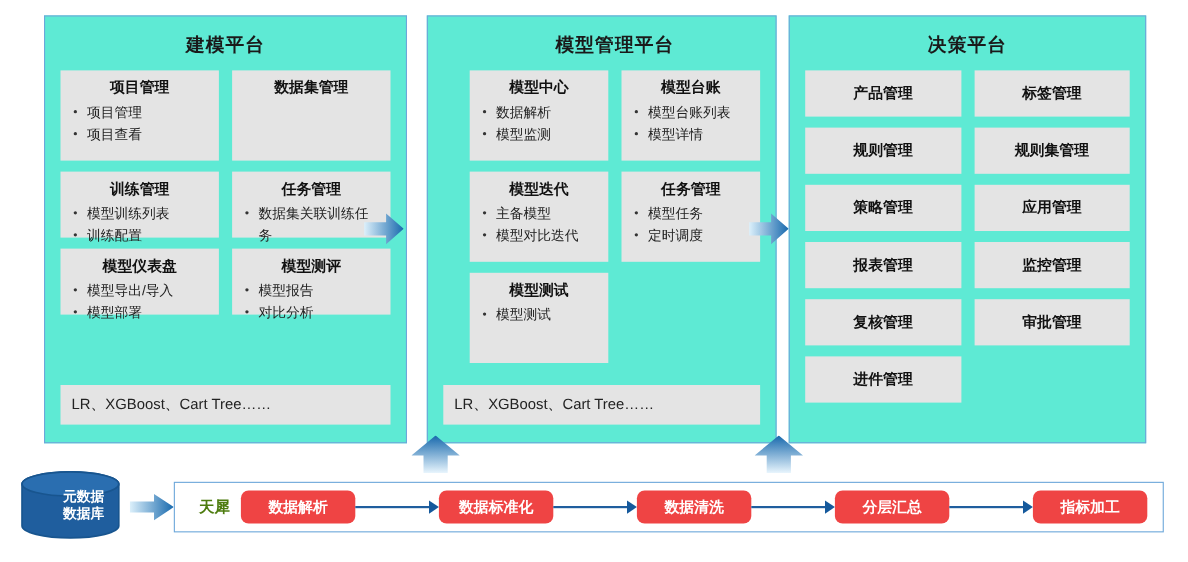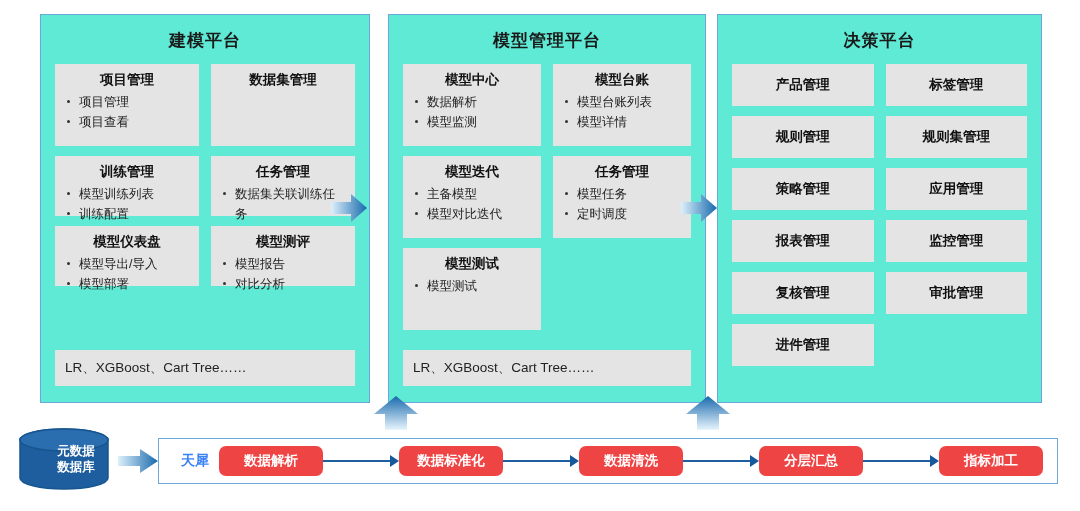--- a/index.html
+++ b/index.html
@@ -10,21 +10,21 @@
   }
   .stage{position:relative;width:1080px;height:511px;}
 
   
   .panel{
     position:absolute;top:14px;height:389px;
     background:#5eead4;border:1.5px solid #6ca7da;
     box-sizing:border-box;
   }
   #panel-1{left:40px;width:330px;}
-  #panel-2{left:388px;width:318px;}
+  #panel-2{left:388px;width:318px;padding-left:24px;}
   #panel-3{left:717px;width:325px;}
 
   .panel-title{
     text-align:center;font-weight:bold;font-size:17px;
     color:#1a1a1a;margin-top:14px;letter-spacing:1px;
   }
 
   .cards{
     position:relative;margin:12px 14px 0 14px;
     display:flex;flex-wrap:wrap;gap:10px 12px;
@@ -87,21 +87,21 @@
     line-height:16px;pointer-events:none;
   }
   #arrow-db{position:absolute;left:118px;top:448px;width:40px;height:26px;}
 
   .pipeline{
     position:absolute;left:158px;top:438px;width:900px;height:46px;
     border:1.5px solid #6ca7da;background:#ffffff;box-sizing:border-box;
     display:flex;align-items:center;
   }
   .pipe-name{
-    font-weight:bold;font-size:14px;color:#3b82f6;margin-left:22px;margin-right:10px;
+    font-weight:bold;font-size:14px;color:#4d7c0f;margin-left:22px;margin-right:10px;
     white-space:nowrap;
   }
   .pipe-steps{display:flex;align-items:center;flex:1;padding-right:14px;}
   .step{
     background:#ef4444;color:#ffffff;font-weight:bold;font-size:13.5px;
     border-radius:7px;height:30px;min-width:104px;
     display:flex;align-items:center;justify-content:center;padding:0 8px;
     box-sizing:border-box;
   }
   .connector{flex:1;display:flex;align-items:center;min-width:30px;}

